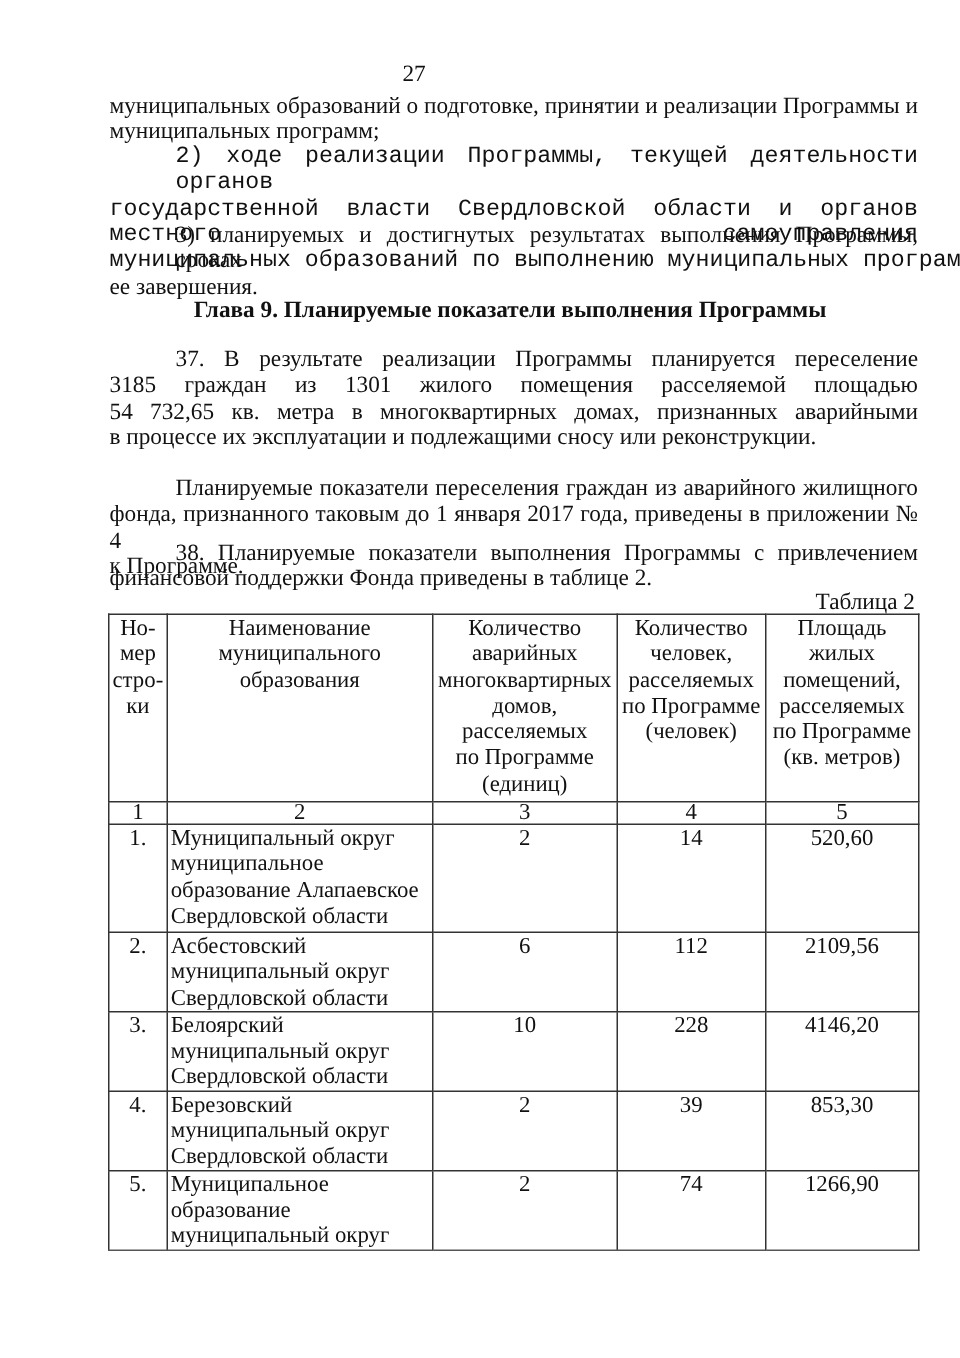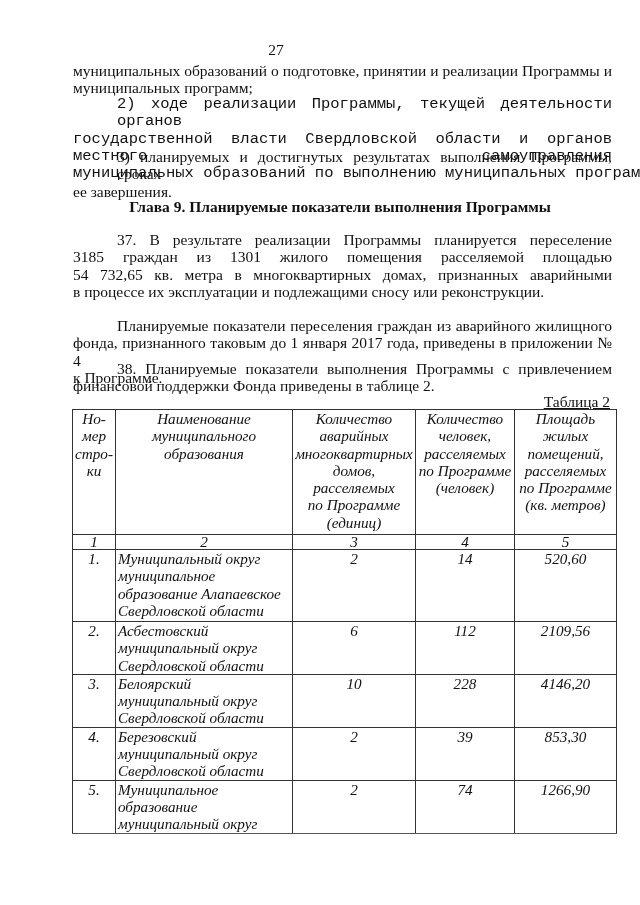--- a/index.html
+++ b/index.html
@@ -3,23 +3,23 @@
 <meta charset="utf-8">
 <style>
   html, body { margin: 0; padding: 0; background: #ffffff; }
   body { width: 640px; height: 905px; position: relative; overflow: hidden;
          font-family: "Liberation Serif", "DejaVu Serif", serif; color: #111; }
   .page-num { position: absolute; top: 41px; left: 0; width: 552px; text-align: center; font-size: 15.5px; }
   .txt { position: absolute; left: 73px; width: 539px; font-size: 15.5px; line-height: 17.3px; }
   .line { display: block; white-space: nowrap; }
   .line.j { text-align: justify; text-align-last: justify; white-space: normal; }
   .heading { position: absolute; top: 198px; left: 0; width: 680px; text-align: center; font-weight: bold; font-size: 15.5px; }
-  .tcap { position: absolute; top: 393px; right: 30px; font-size: 15.5px; text-decoration: underline; }
+  .tcap { position: absolute; top: 393px; right: 30px; font-size: 15.5px; }
   table.t { position: absolute; top: 409px; left: 72px; border-collapse: collapse; font-size: 15.2px; line-height: 17.3px; }
-  table.t td { border: 1px solid #333; vertical-align: top; padding: 0 2px; font-style: italic; }
+  table.t td { border: 1px solid #333; vertical-align: top; padding: 0 2px; }
   .c1 { width: 31px; text-align: center; }
   .c2 { width: 172px; text-align: left; }
   .c2h { text-align: center; }
   .c3 { width: 118px; text-align: center; }
   .c4 { width: 94px; text-align: center; }
   .c5 { width: 97px; text-align: center; }
   tr.hdr td { height: 124px; }
   tr.num td { height: 14px; line-height: 14px; }
   tr.r1 td { height: 71px; }
   tr.rx td { height: 50px; }

